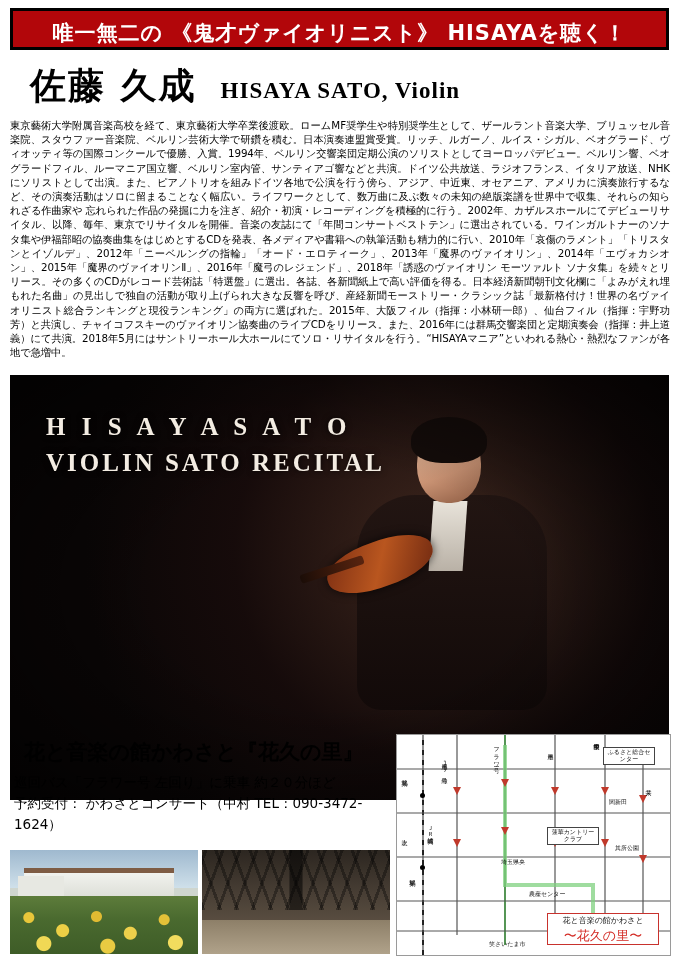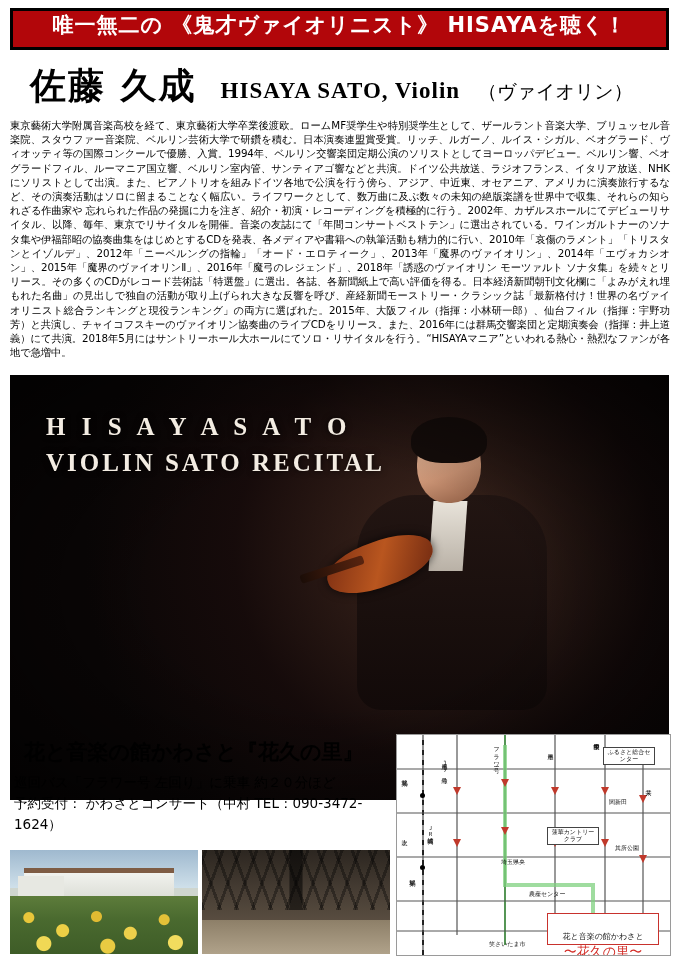--- a/index.html
+++ b/index.html
@@ -27,21 +27,21 @@
   .banner {
     position: absolute;
     left: 10px;
     top: 8px;
     width: 659px;
     height: 42px;
     background: #b2060a;
     border: 3px solid #000;
     box-sizing: border-box;
     display: flex;
-    align-items: flex-start;
+    align-items: flex-end;
     justify-content: center;
   }
   .banner-text {
     color: #ffffff;
     font-weight: bold;
     font-size: 21px;
     letter-spacing: 1px;
     white-space: nowrap;
     font-family: "DejaVu Sans", "Liberation Sans", sans-serif;
   }
@@ -308,21 +308,21 @@
     position: absolute;
     left: 150px;
     top: 178px;
     width: 112px;
     height: 32px;
     border: 1px solid #c8322d;
     background: #fff;
     text-align: center;
     font-size: 8px;
     line-height: 1.35;
-    padding-top: 18px;
+    padding-top: 2px;
     box-sizing: border-box;
     color: #111;
   }
   .map-dest .red { color: #d32a24; font-weight: normal; font-size: 13px; }
   .station-dot {
     position: absolute;
     width: 5px; height: 5px;
     background: #000;
     border-radius: 50%;
   }
@@ -332,21 +332,20 @@
 
 <div class="page">
 
   <div class="banner">
     <div class="banner-text">唯一無二の 《鬼才ヴァイオリニスト》 HISAYAを聴く！</div>
   </div>
 
   <div class="name-row">
     <div class="name-jp">佐藤 久成</div>
     <div class="name-en">HISAYA SATO, Violin</div>
-    <div class="name-paren">（ヴァイオリン）</div>
   </div>
 
   <div class="bio">東京藝術大学附属音楽高校を経て、東京藝術大学卒業後渡欧。ロームMF奨学生や特別奨学生として、ザールラント音楽大学、ブリュッセル音楽院、スタウファー音楽院、ベルリン芸術大学で研鑽を積む。日本演奏連盟賞受賞。リッチ、ルガーノ、ルイス・シガル、ベオグラード、ヴィオッティ等の国際コンクールで優勝、入賞。1994年、ベルリン交響楽団定期公演のソリストとしてヨーロッパデビュー。ベルリン響、ベオグラードフィル、ルーマニア国立響、ベルリン室内管、サンティアゴ響などと共演。ドイツ公共放送、ラジオフランス、イタリア放送、NHKにソリストとして出演。また、ピアノトリオを組みドイツ各地で公演を行う傍ら、アジア、中近東、オセアニア、アメリカに演奏旅行するなど、その演奏活動はソロに留まることなく幅広い。ライフワークとして、数万曲に及ぶ数々の未知の絶版楽譜を世界中で収集、それらの知られざる作曲家や 忘れられた作品の発掘に力を注ぎ、紹介・初演・レコーディングを積極的に行う。2002年、カザルスホールにてデビューリサイタル、以降、毎年、東京でリサイタルを開催。音楽の友誌にて「年間コンサートベストテン」に選出されている。ワインガルトナーのソナタ集や伊福部昭の協奏曲集をはじめとするCDを発表、各メディアや書籍への執筆活動も精力的に行い、2010年「哀傷のラメント」「トリスタンとイゾルデ」、2012年「ニーベルングの指輪」「オード・エロティーク」、2013年「魔界のヴァイオリン」、2014年「エヴォカシオン」、2015年「魔界のヴァイオリンⅡ」、2016年「魔弓のレジェンド」、2018年「誘惑のヴァイオリン モーツァルト ソナタ集」を続々とリリース。その多くのCDがレコード芸術誌「特選盤」に選出。各誌、各新聞紙上で高い評価を得る。日本経済新聞朝刊文化欄に「よみがえれ埋もれた名曲」の見出しで独自の活動が取り上げられ大きな反響を呼び、産経新聞モーストリー・クラシック誌「最新格付け！世界の名ヴァイオリニスト総合ランキングと現役ランキング」の両方に選ばれた。2015年、大阪フィル（指揮：小林研一郎）、仙台フィル（指揮：宇野功芳）と共演し、チャイコフスキーのヴァイオリン協奏曲のライブCDをリリース。また、2016年には群馬交響楽団と定期演奏会（指揮：井上道義）にて共演。2018年5月にはサントリーホール大ホールにてソロ・リサイタルを行う。“HISAYAマニア”といわれる熱心・熱烈なファンが各地で急増中。</div>
 
   <div class="photo-panel">
     <div class="photo-bg"></div>
     <div class="figure">
       <div class="fig-body"></div>
       <div class="fig-shirt"></div>
       <div class="fig-head"></div>

